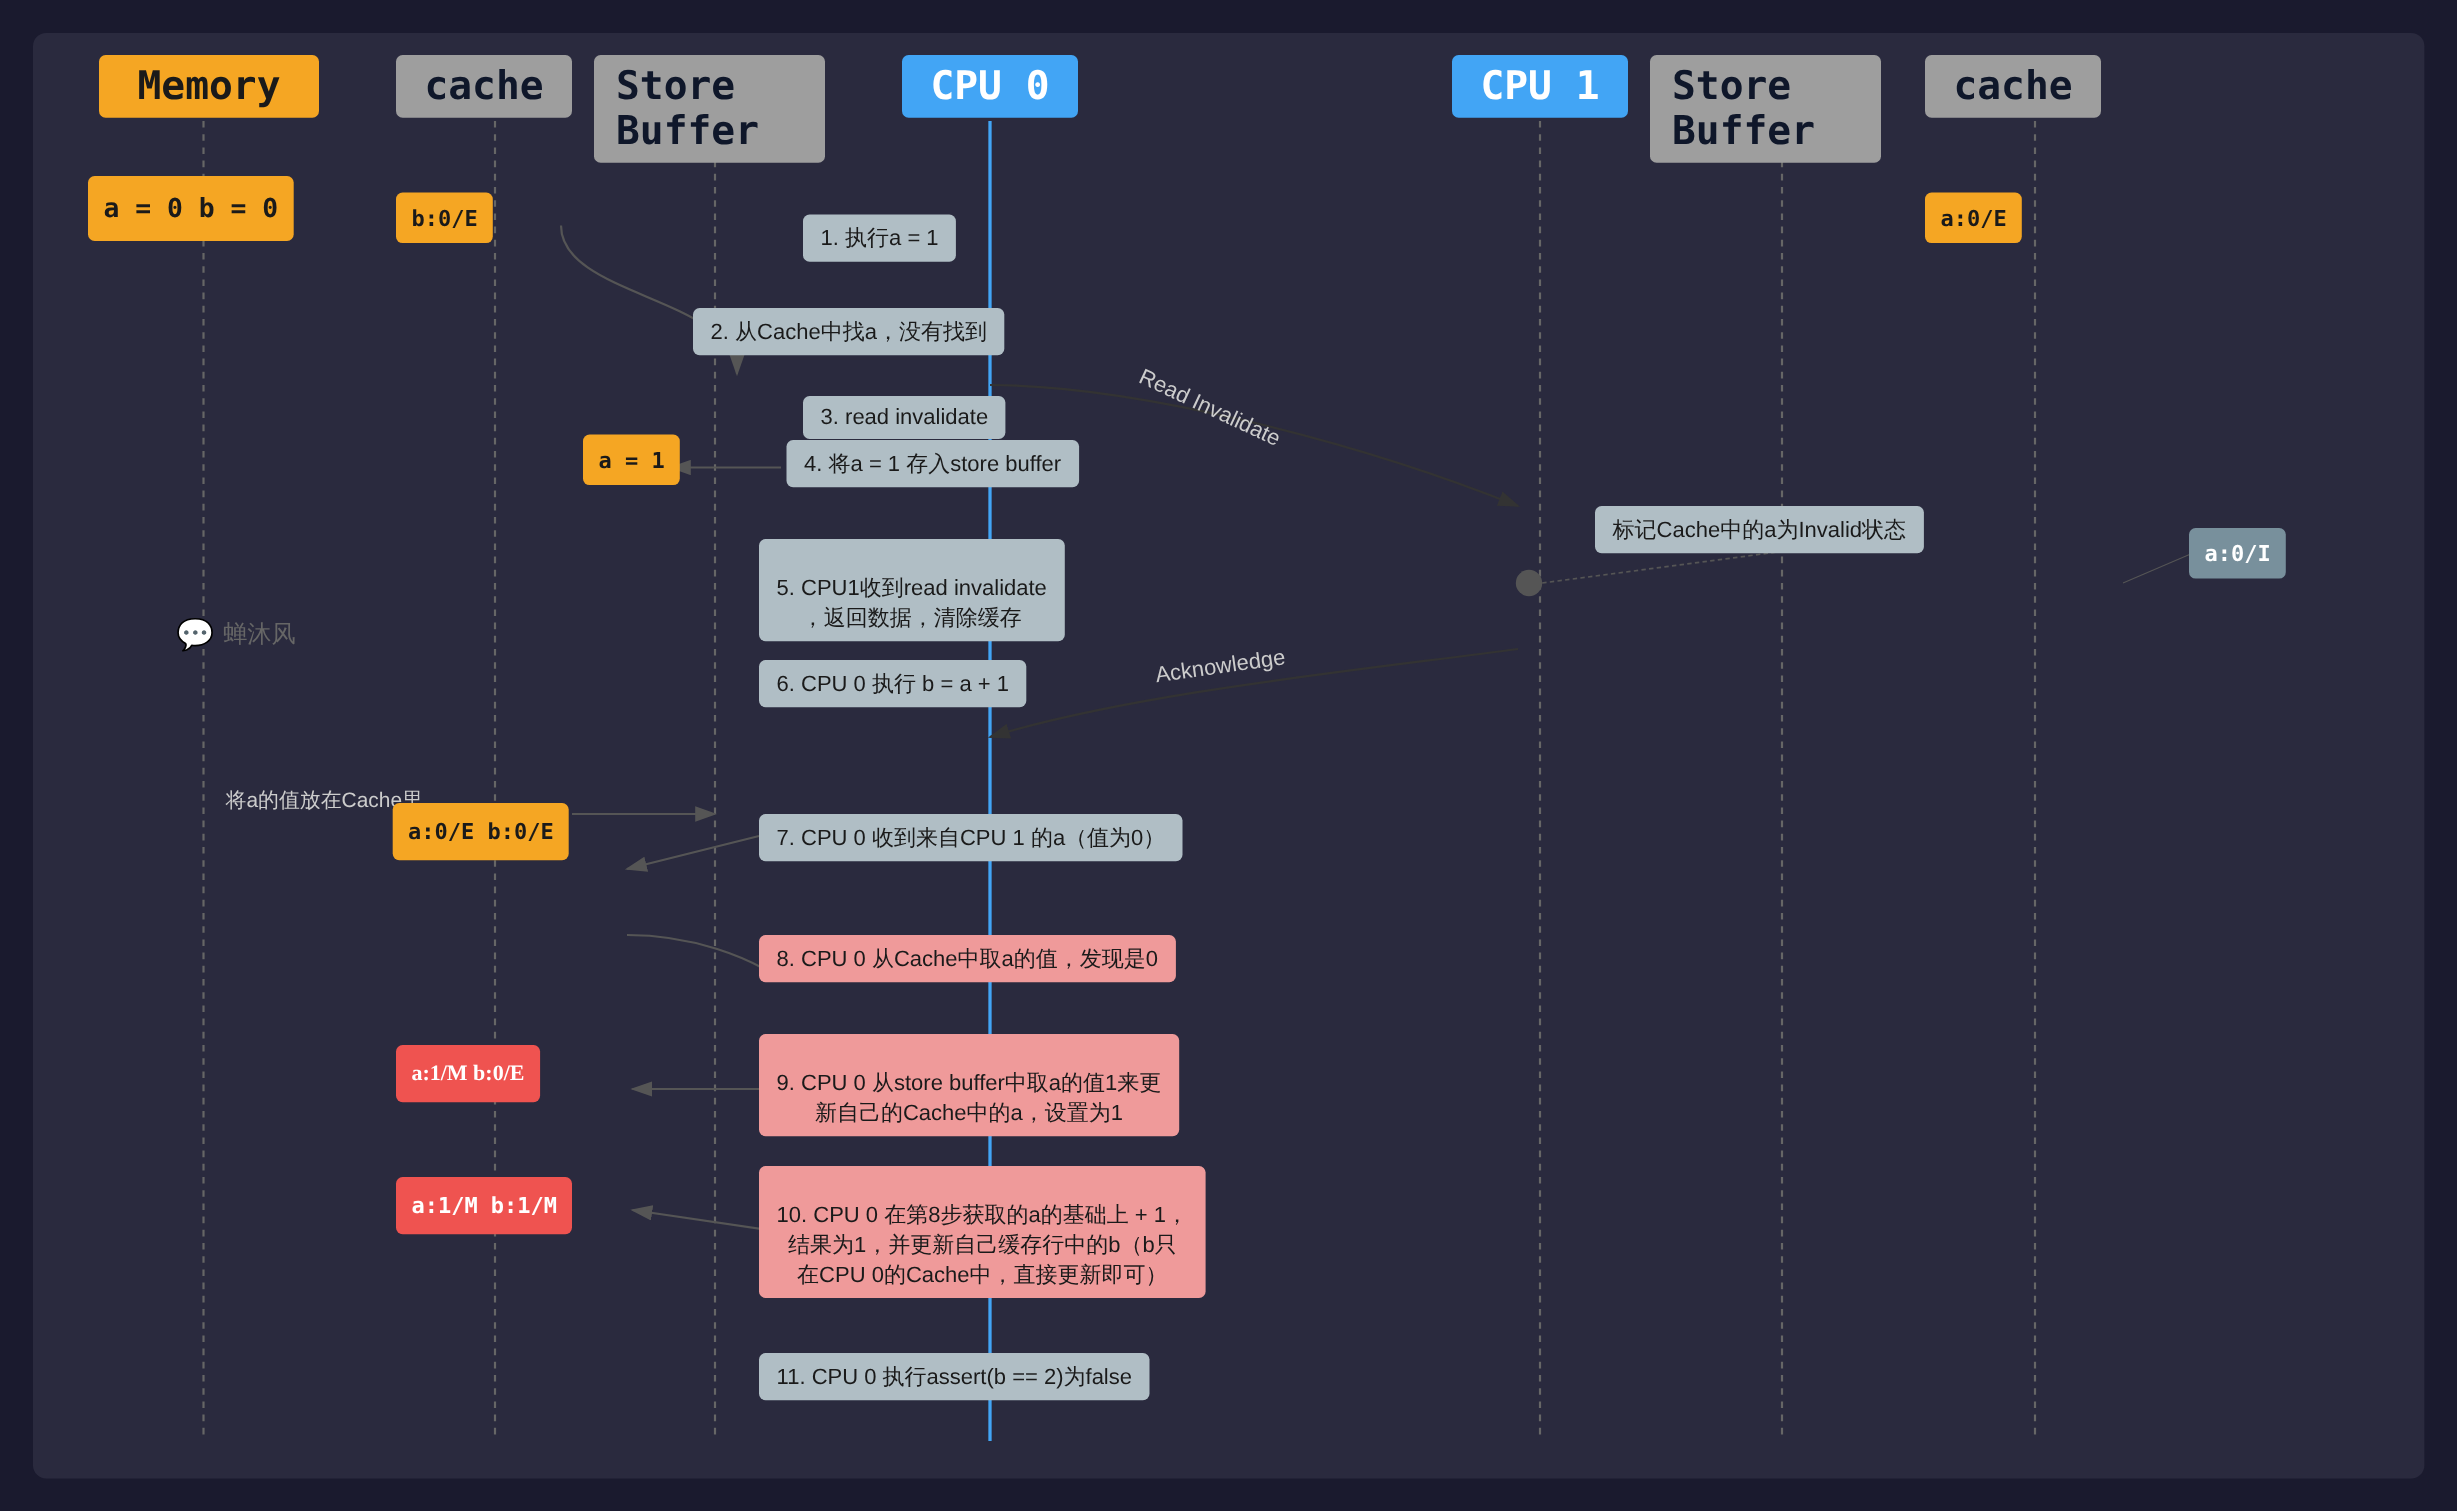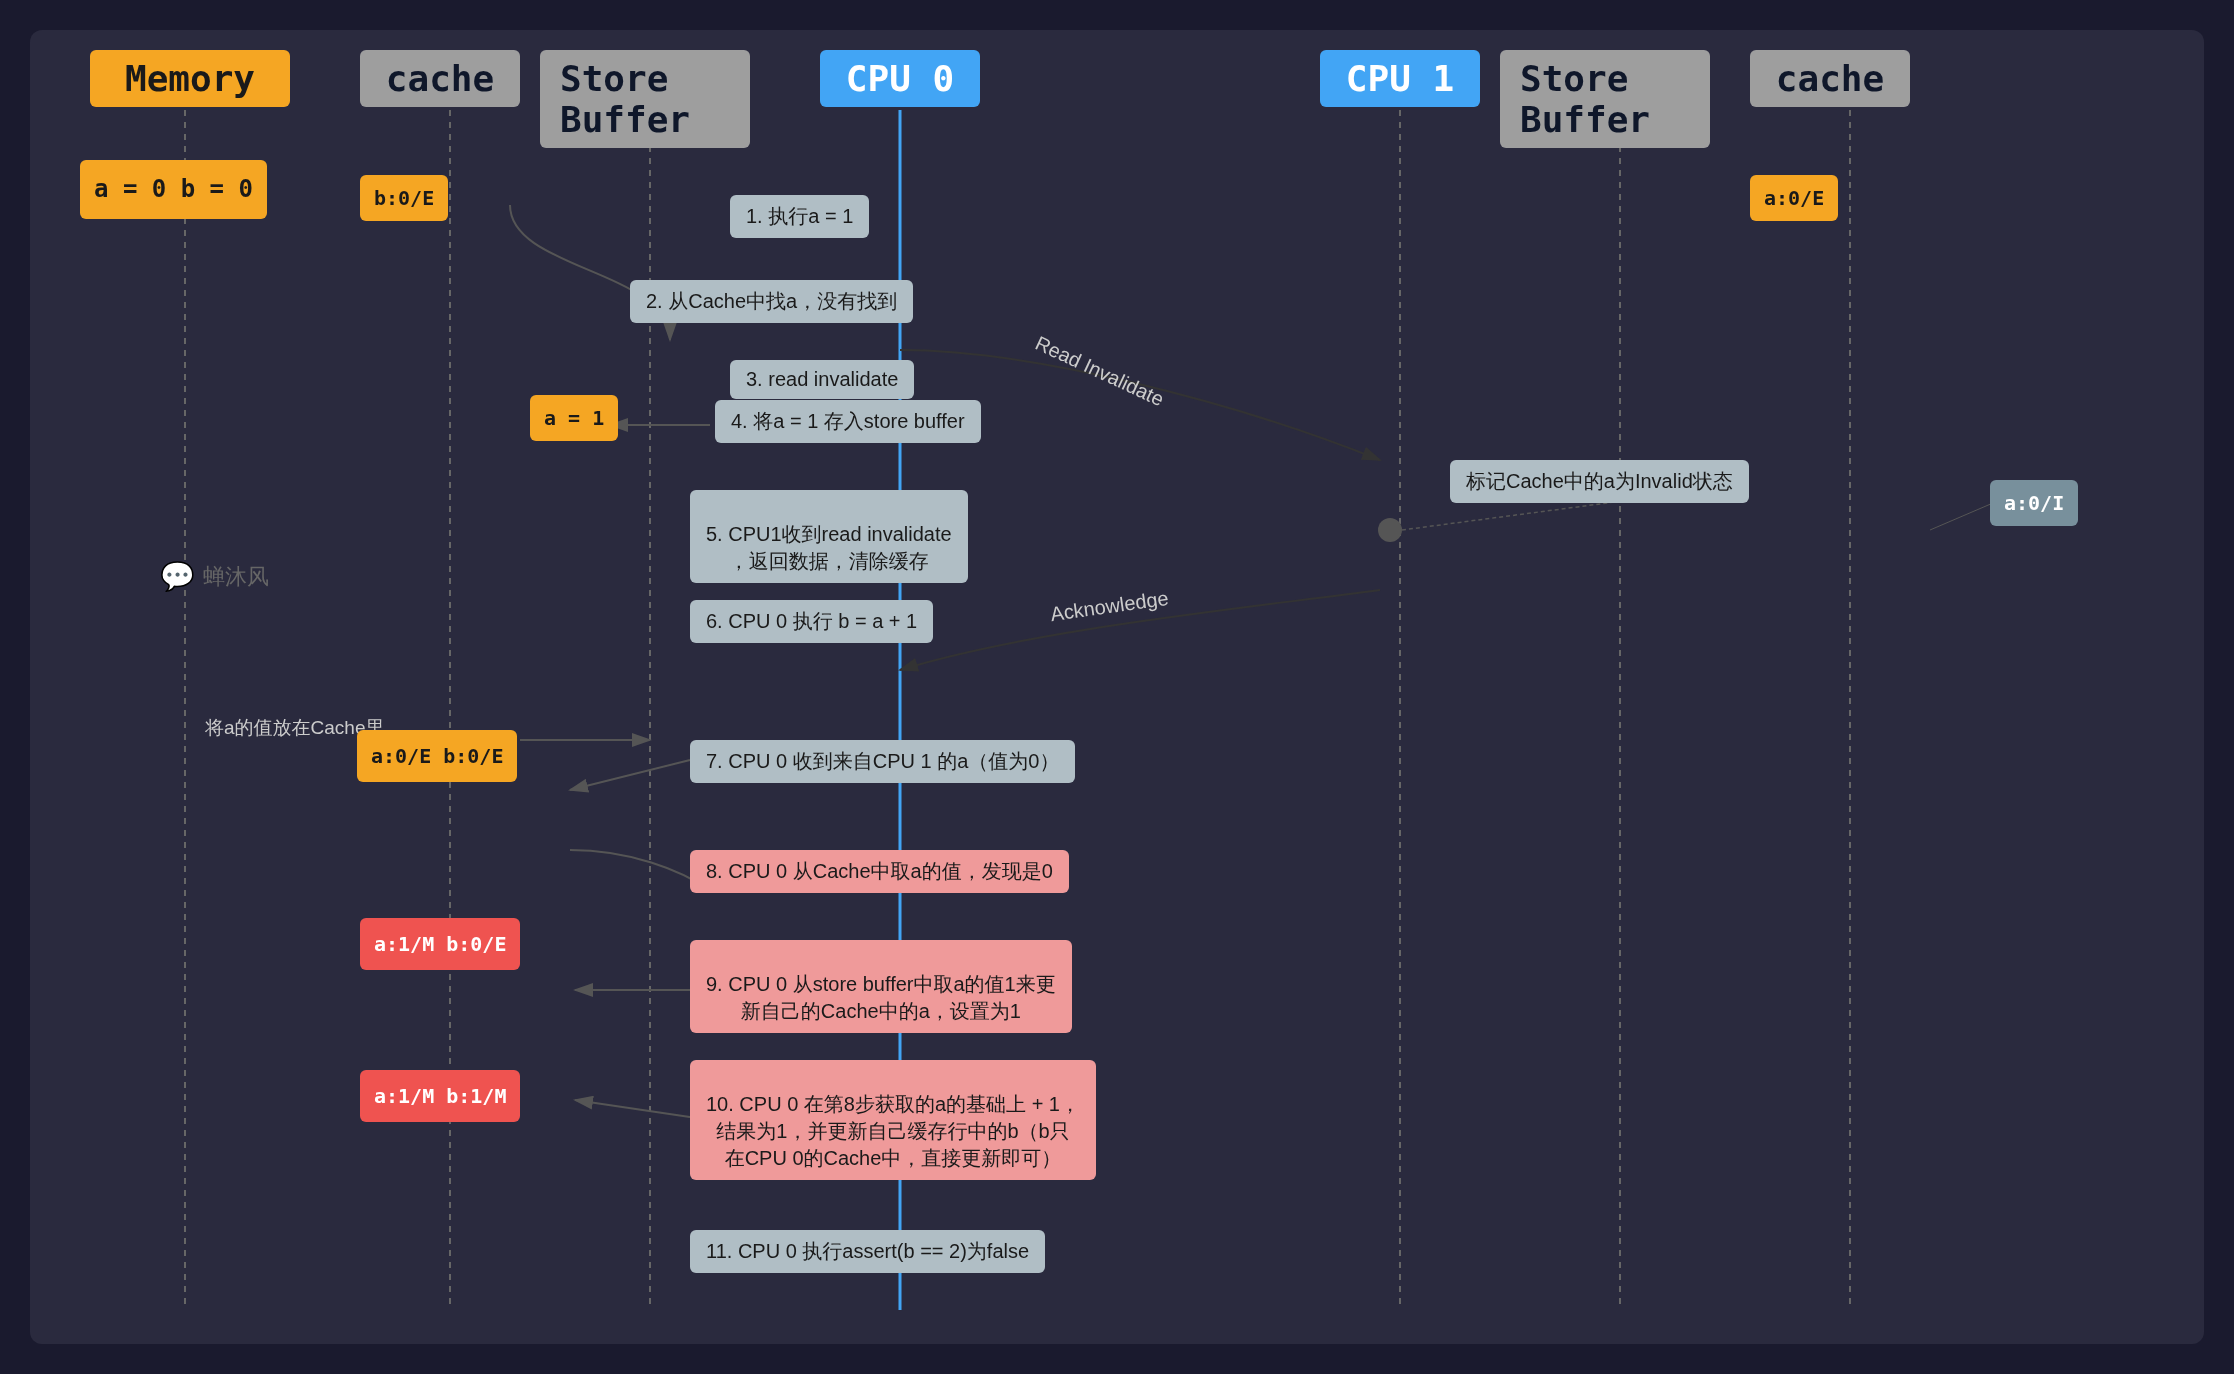--- a/index.html
+++ b/index.html
@@ -244,21 +244,21 @@
   </div>
 
   <div class="step-box" style="top:710px; left:660px;">
     <span>7. CPU 0 收到来自CPU 1 的a（值为0）</span>
   </div>
 
   <div class="step-box pink-bg" style="top:820px; left:660px;">
     <span>8. CPU 0 从Cache中取a的值，发现是0</span>
   </div>
 
-  <div class="cache-state red" style="top:888px; left:330px; line-height:1.8;">
+  <div class="cache-state red" style="top:920px; left:330px; line-height:1.8;font-family:Liberation Serif, serif;">
     <span>a:1/M
 b:0/E</span>
   </div>
 
   <div class="step-box pink-bg" style="top:910px; left:660px; white-space:pre-line; text-align:center;">
     <span>9. CPU 0 从store buffer中取a的值1来更
 新自己的Cache中的a，设置为1</span>
   </div>
 
   <div class="cache-state red" style="top:1040px; left:330px; line-height:1.8;">

